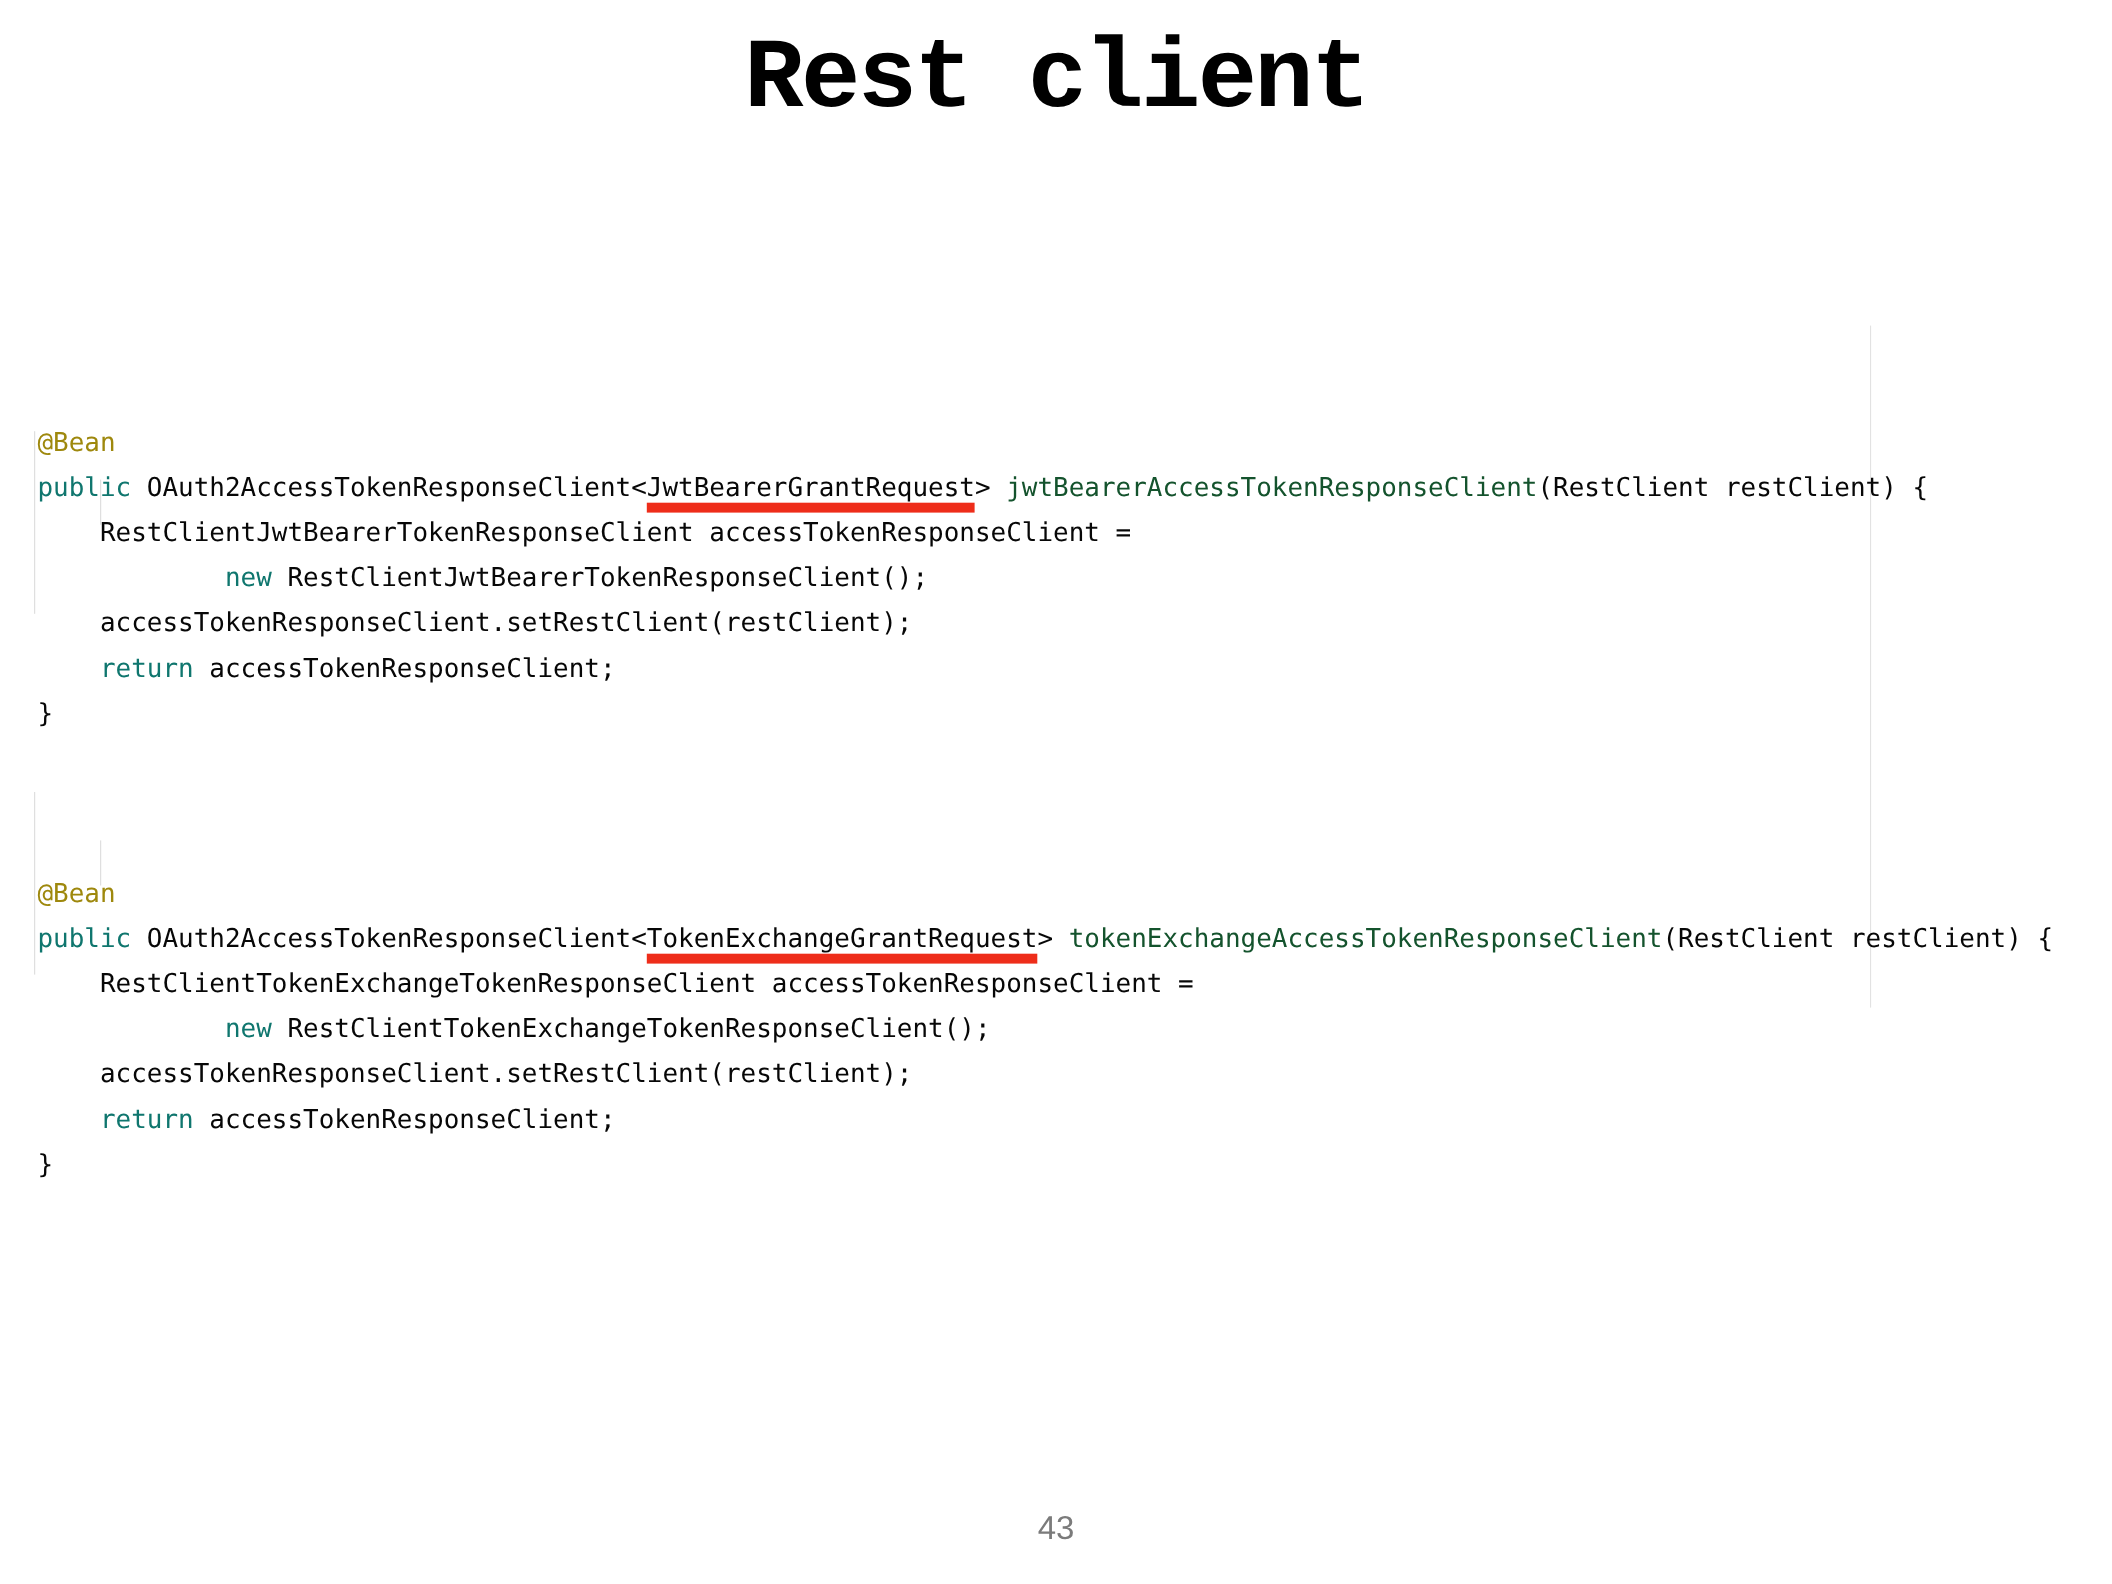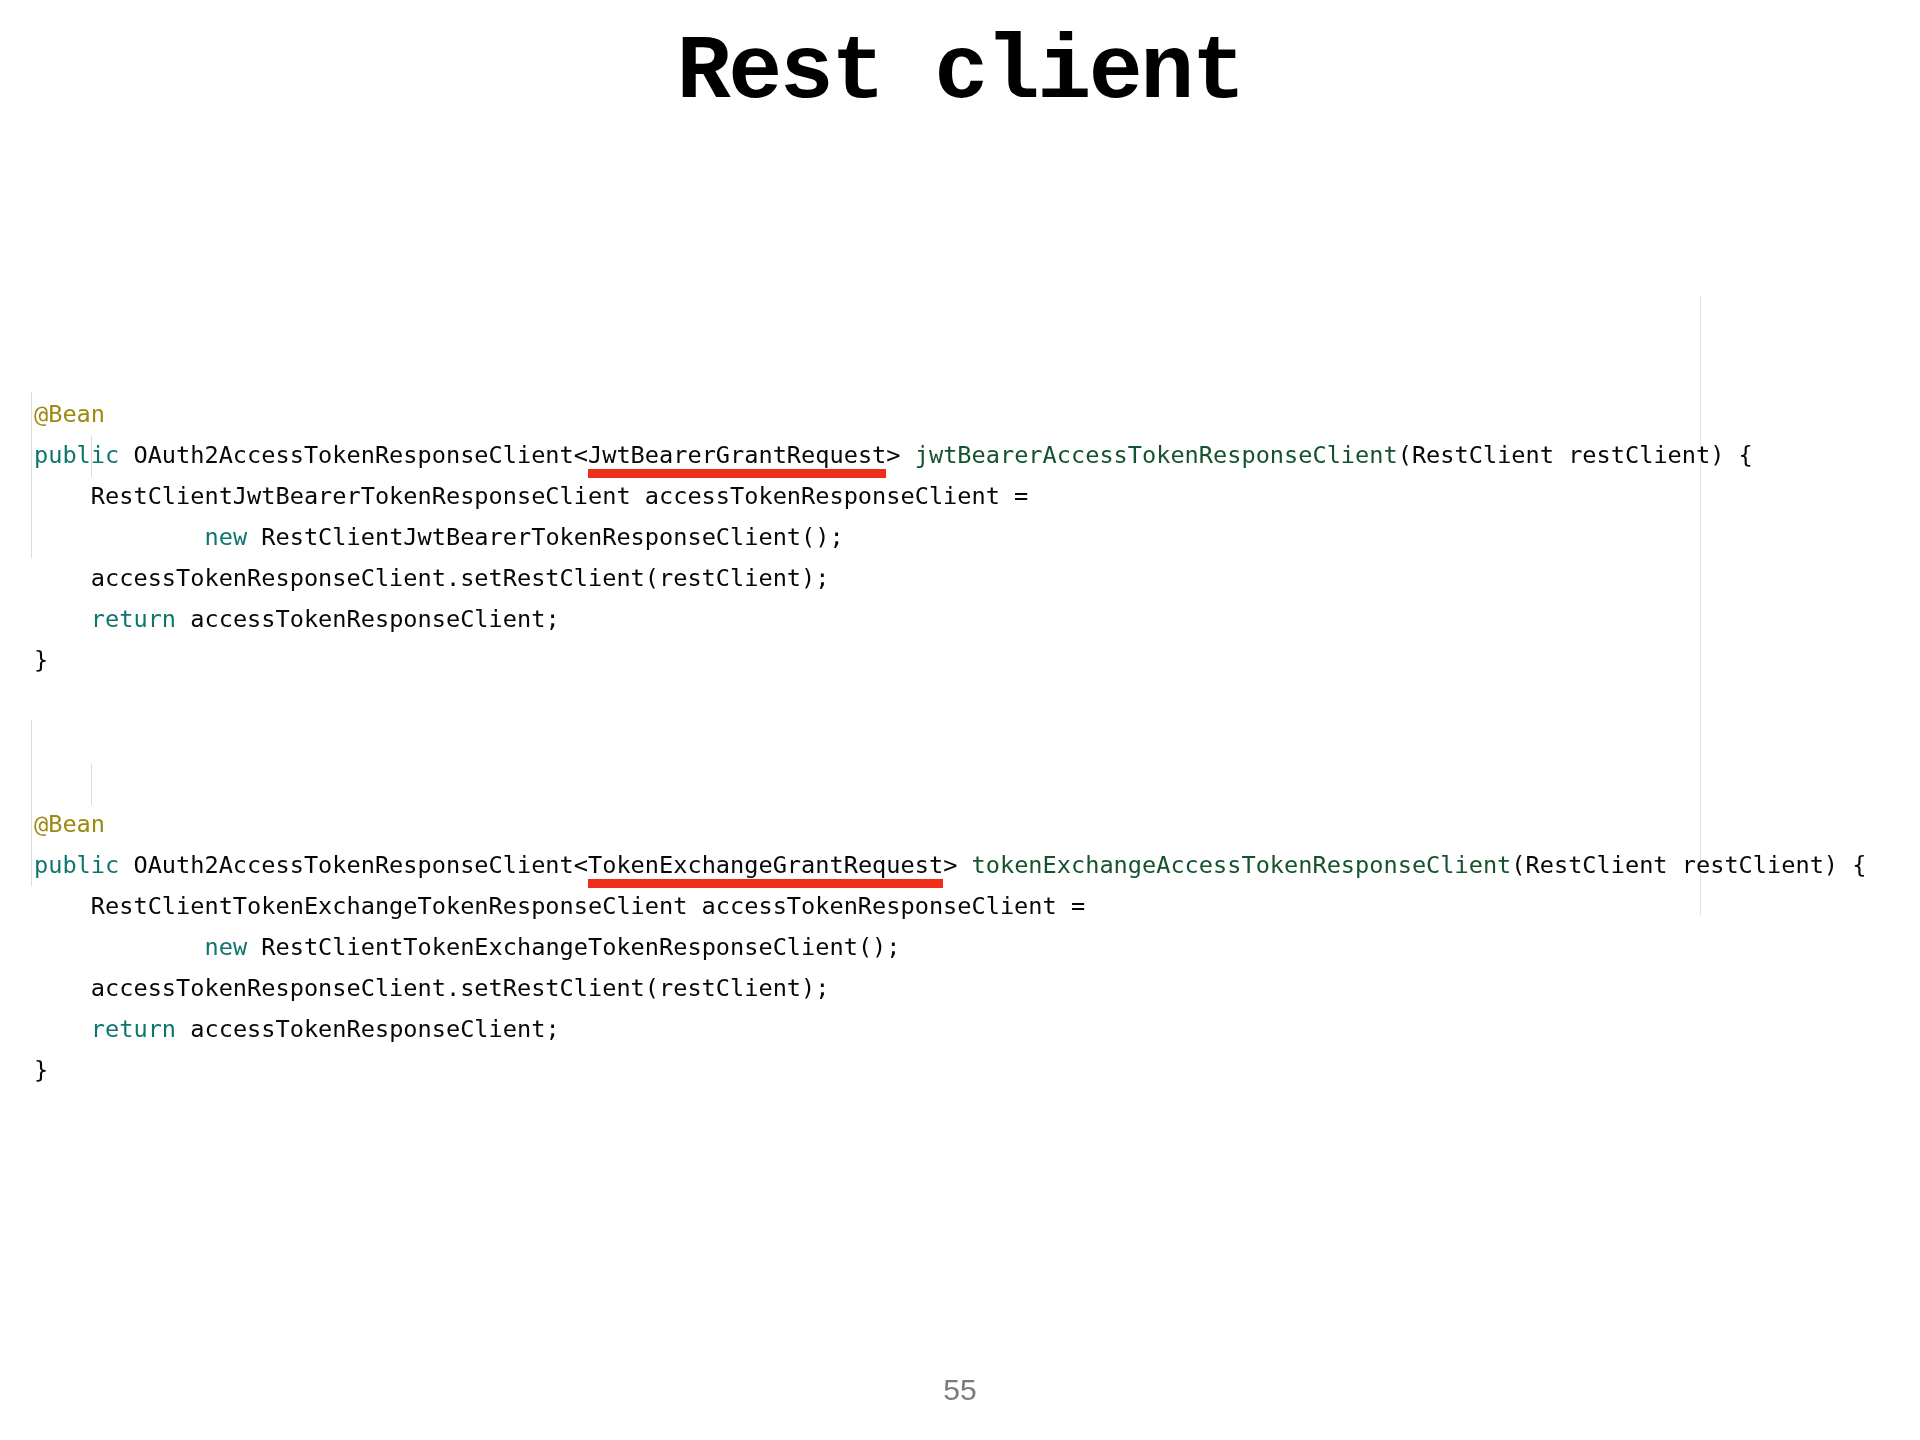--- a/index.html
+++ b/index.html
@@ -24,21 +24,21 @@
     font-weight: bold;
     font-size: 90px;
     line-height: 1.15;
     letter-spacing: -2.5px;
     color: #000000;
     margin: 0;
   }
   .code-area {
     position: absolute;
     left: 34px;
-    top: 312px;
+    top: 300px;
     font-family: "DejaVu Sans Mono", "Liberation Mono", monospace;
     font-size: 23.6px;
     line-height: 41px;
     color: #070707;
     white-space: pre;
   }
   .code-block { margin: 0; }
   .code-block + .code-block { margin-top: 41px; }
   .code-line { height: 41px; }
   .tok-kw  { color: #0f766e; }
@@ -76,13 +76,13 @@
 <div class="vguide guide-b1-outer"></div>
 <div class="vguide guide-b1-inner"></div>
 <div class="vguide guide-b2-outer"></div>
 <div class="vguide guide-b2-inner"></div>
 
 <div class="code-area">
   <div class="code-block"><div class="code-line"><span class="tok-ann">@Bean</span></div><div class="code-line"><span class="tok-kw">public</span><span> OAuth2AccessTokenResponseClient&lt;</span><span class="err-underline">JwtBearerGrantRequest</span><span>&gt; </span><span class="tok-fn">jwtBearerAccessTokenResponseClient</span><span>(RestClient restClient) {</span></div><div class="code-line"><span>    RestClientJwtBearerTokenResponseClient accessTokenResponseClient =</span></div><div class="code-line"><span>            </span><span class="tok-kw">new</span><span> RestClientJwtBearerTokenResponseClient();</span></div><div class="code-line"><span>    accessTokenResponseClient.setRestClient(restClient);</span></div><div class="code-line"><span>    </span><span class="tok-kw">return</span><span> accessTokenResponseClient;</span></div><div class="code-line"><span>}</span></div></div>
   <div class="code-block"><div class="code-line"><span class="tok-ann">@Bean</span></div><div class="code-line"><span class="tok-kw">public</span><span> OAuth2AccessTokenResponseClient&lt;</span><span class="err-underline">TokenExchangeGrantRequest</span><span>&gt; </span><span class="tok-fn">tokenExchangeAccessTokenResponseClient</span><span>(RestClient restClient) {</span></div><div class="code-line"><span>    RestClientTokenExchangeTokenResponseClient accessTokenResponseClient =</span></div><div class="code-line"><span>            </span><span class="tok-kw">new</span><span> RestClientTokenExchangeTokenResponseClient();</span></div><div class="code-line"><span>    accessTokenResponseClient.setRestClient(restClient);</span></div><div class="code-line"><span>    </span><span class="tok-kw">return</span><span> accessTokenResponseClient;</span></div><div class="code-line"><span>}</span></div></div>
 </div>
 
-<div class="page-number">55</div>
+<div class="page-number">43</div>
 
 </body></html>

